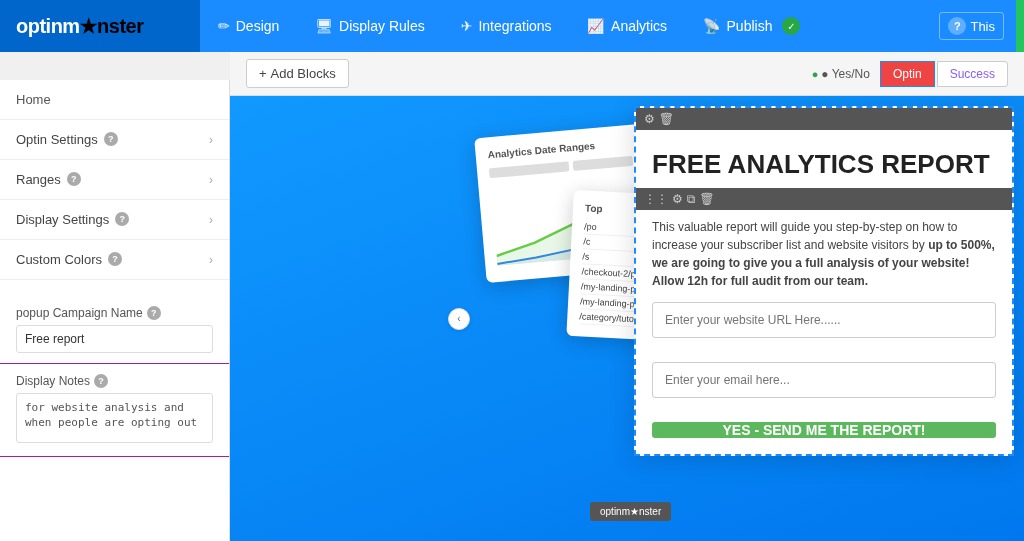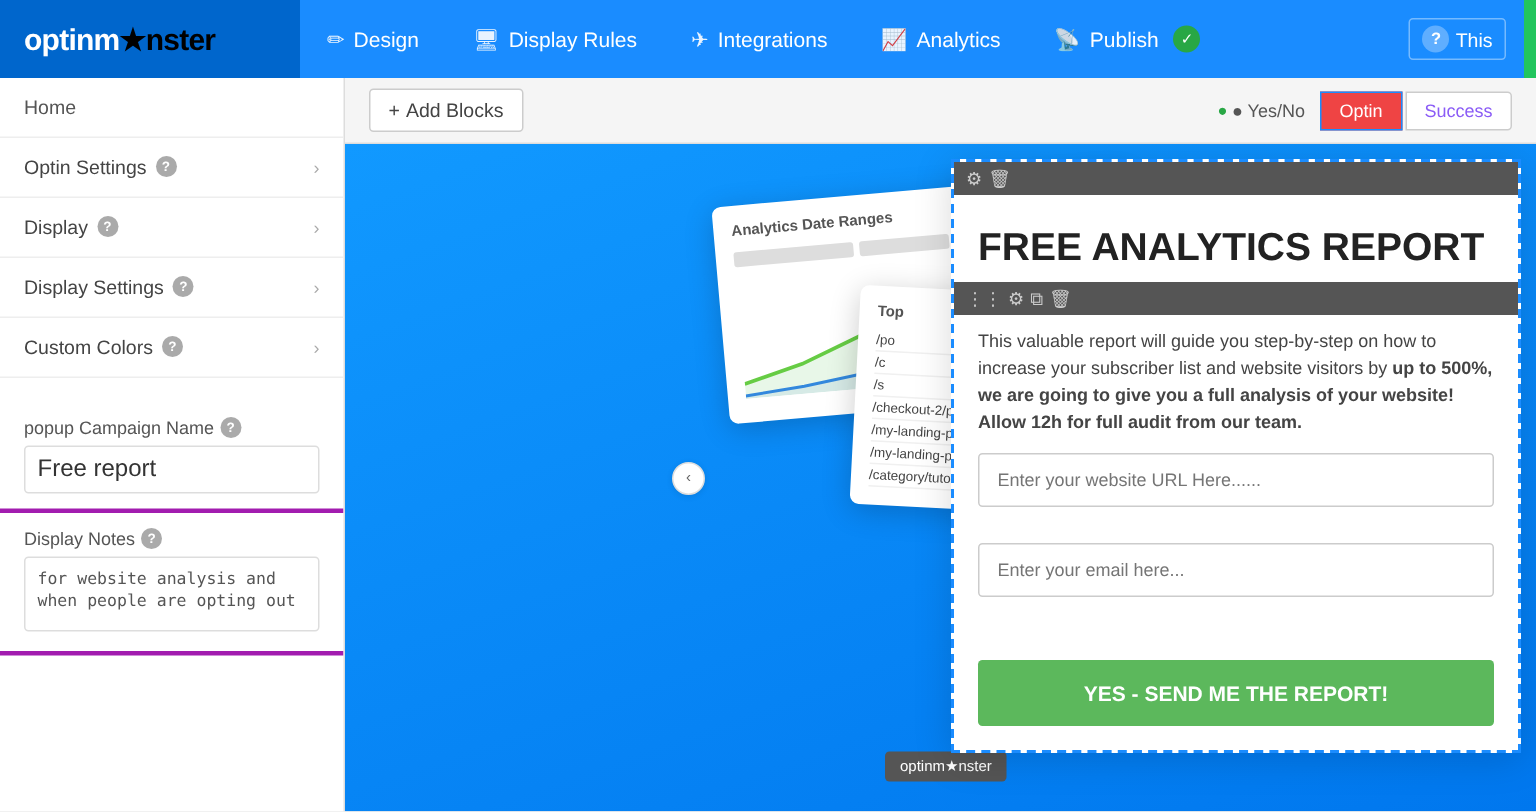--- a/index.html
+++ b/index.html
@@ -103,20 +103,21 @@
       height: calc(541px - 52px);
     }
 
     
     .sidebar {
       width: 230px;
       background: white;
       border-right: 1px solid #ddd;
       flex-shrink: 0;
       overflow-y: auto;
+      margin-top: 28px;
     }
     .sidebar-home {
       padding: 12px 16px;
       font-size: 13px;
       color: #555;
       border-bottom: 1px solid #eee;
     }
     .sidebar-section {
       display: flex;
       align-items: center;
@@ -144,36 +145,36 @@
       height: 14px;
       display: inline-flex;
       align-items: center;
       justify-content: center;
       font-size: 9px;
       font-weight: bold;
     }
     .sidebar-divider { height: 16px; }
     .sidebar-field {
       padding: 10px 16px;
-      border-bottom: 3px solid #a21caf;
+      border-bottom: 1px solid #a21caf;
     }
     .sidebar-field-label {
       font-size: 12px;
       color: #555;
       margin-bottom: 5px;
       display: flex;
       align-items: center;
       gap: 4px;
     }
     .sidebar-input {
       width: 100%;
       padding: 6px 8px;
       border: 1px solid #ddd;
       border-radius: 3px;
-      font-size: 16px;
+      font-size: 12px;
       color: #333;
     }
     .sidebar-textarea {
       width: 100%;
       padding: 6px 8px;
       border: 1px solid #ddd;
       border-radius: 3px;
       font-size: 11px;
       color: #555;
       resize: none;
@@ -373,26 +374,25 @@
       width: 100%;
       border: 1px solid #ccc;
       border-radius: 3px;
       padding: 10px 12px;
       font-size: 12px;
       color: #aaa;
       margin-bottom: 16px;
     }
     .popup-submit-btn {
       width: calc(100% - 32px);
-      margin: 22px 16px 16px;
+      margin: 4px 16px 16px;
       background: #5cb85c;
       color: white;
       border: none;
       border-radius: 3px;
-      padding: 14px;
       font-size: 14px;
       font-weight: 700;
       text-transform: uppercase;
       cursor: pointer;
       text-align: center;
     }
 
     
     .collapse-arrow {
       position: absolute;
@@ -465,21 +465,21 @@
     <div class="sidebar-section">
       <div class="sidebar-section-left">
         <span>Optin Settings</span>
         <span class="help-badge">?</span>
       </div>
       <span class="sidebar-section-arrow">›</span>
     </div>
 
     <div class="sidebar-section">
       <div class="sidebar-section-left">
-        <span>Display</span>
+        <span>Ranges</span>
         <span class="help-badge">?</span>
       </div>
       <span class="sidebar-section-arrow">›</span>
     </div>
 
     <div class="sidebar-section">
       <div class="sidebar-section-left">
         <span>Display Settings</span>
         <span class="help-badge">?</span>
       </div>

